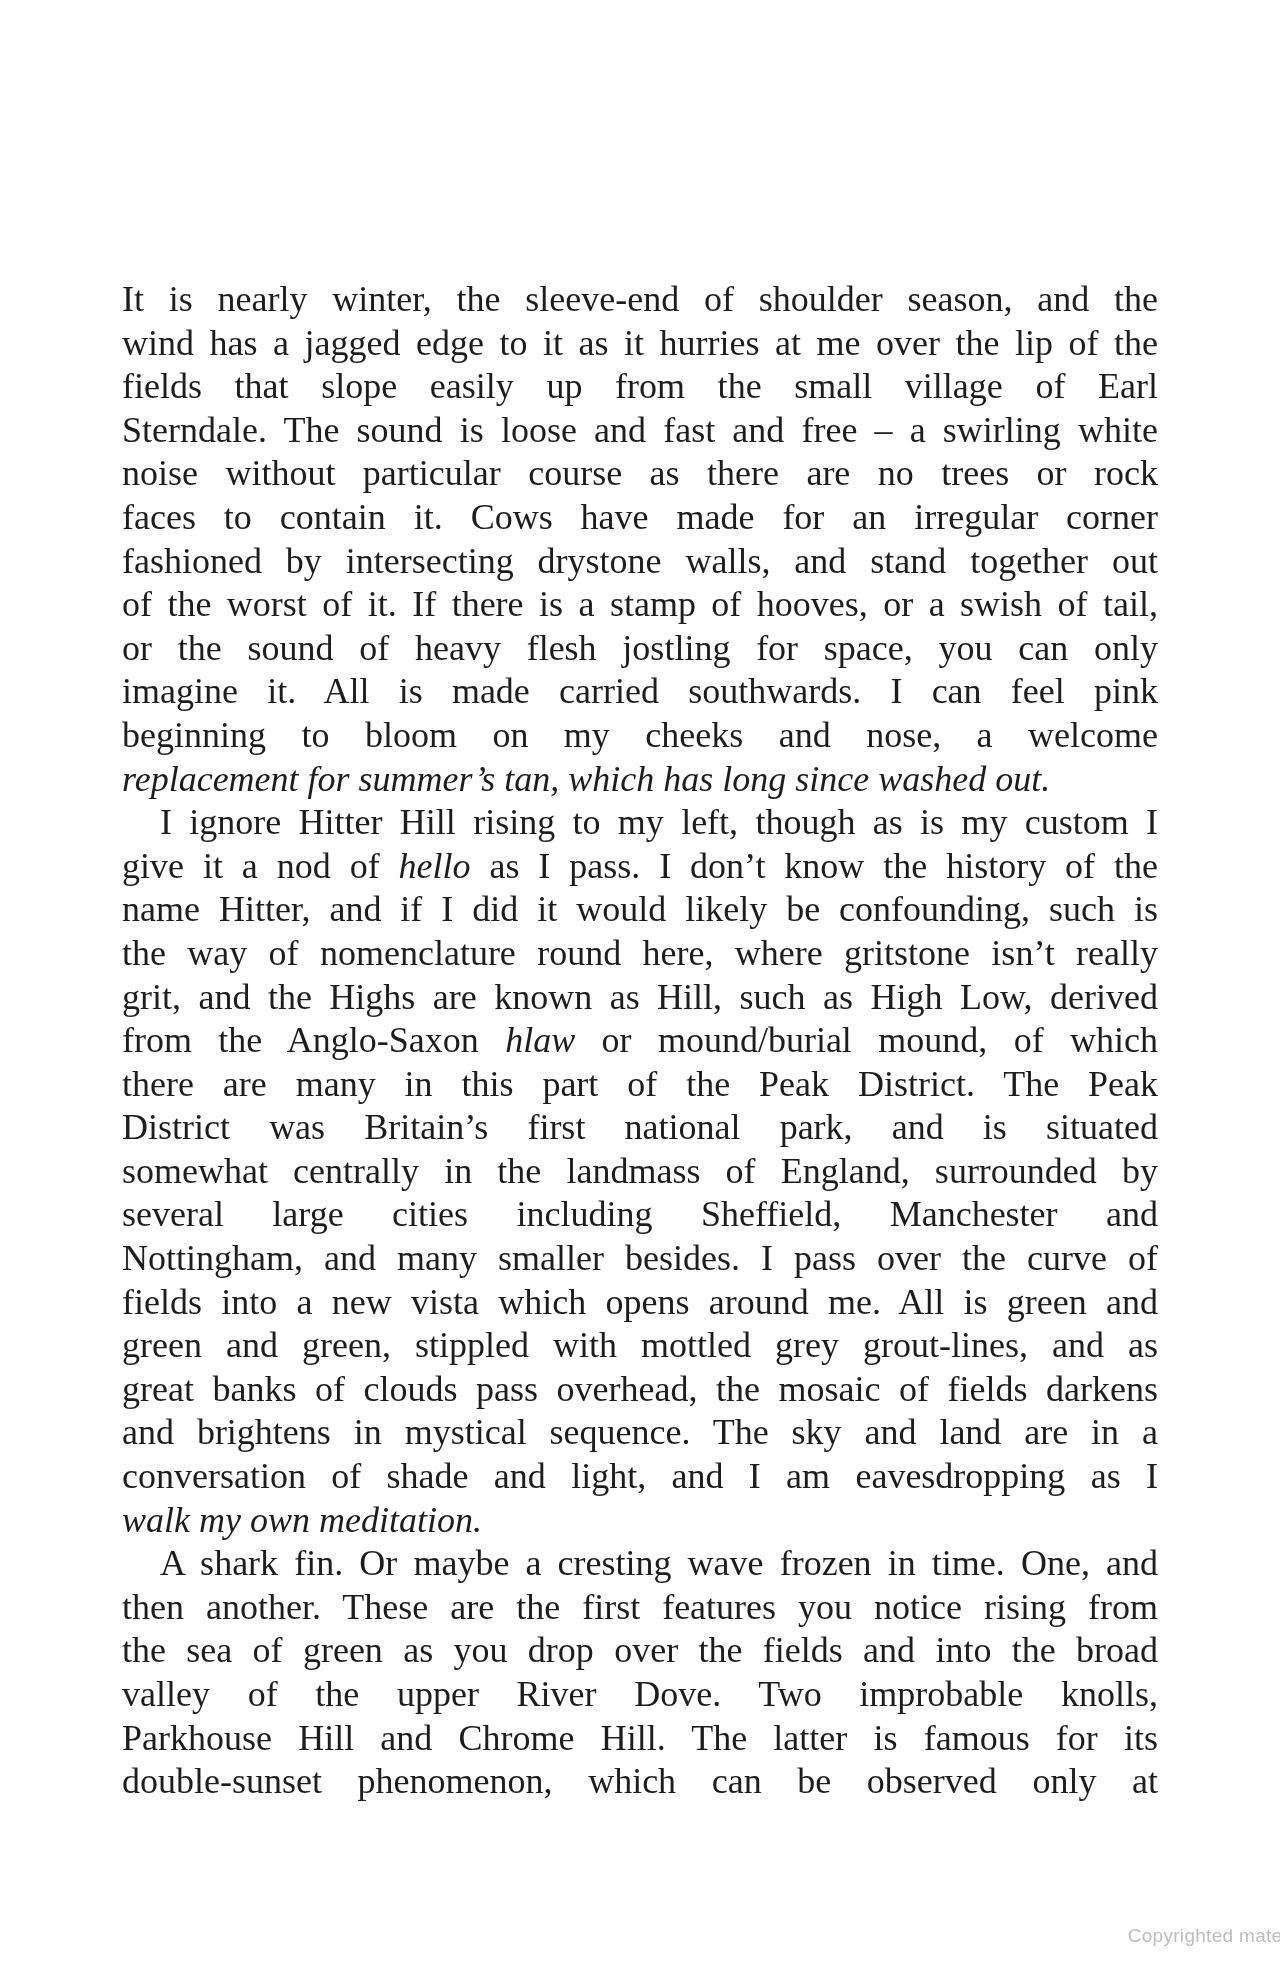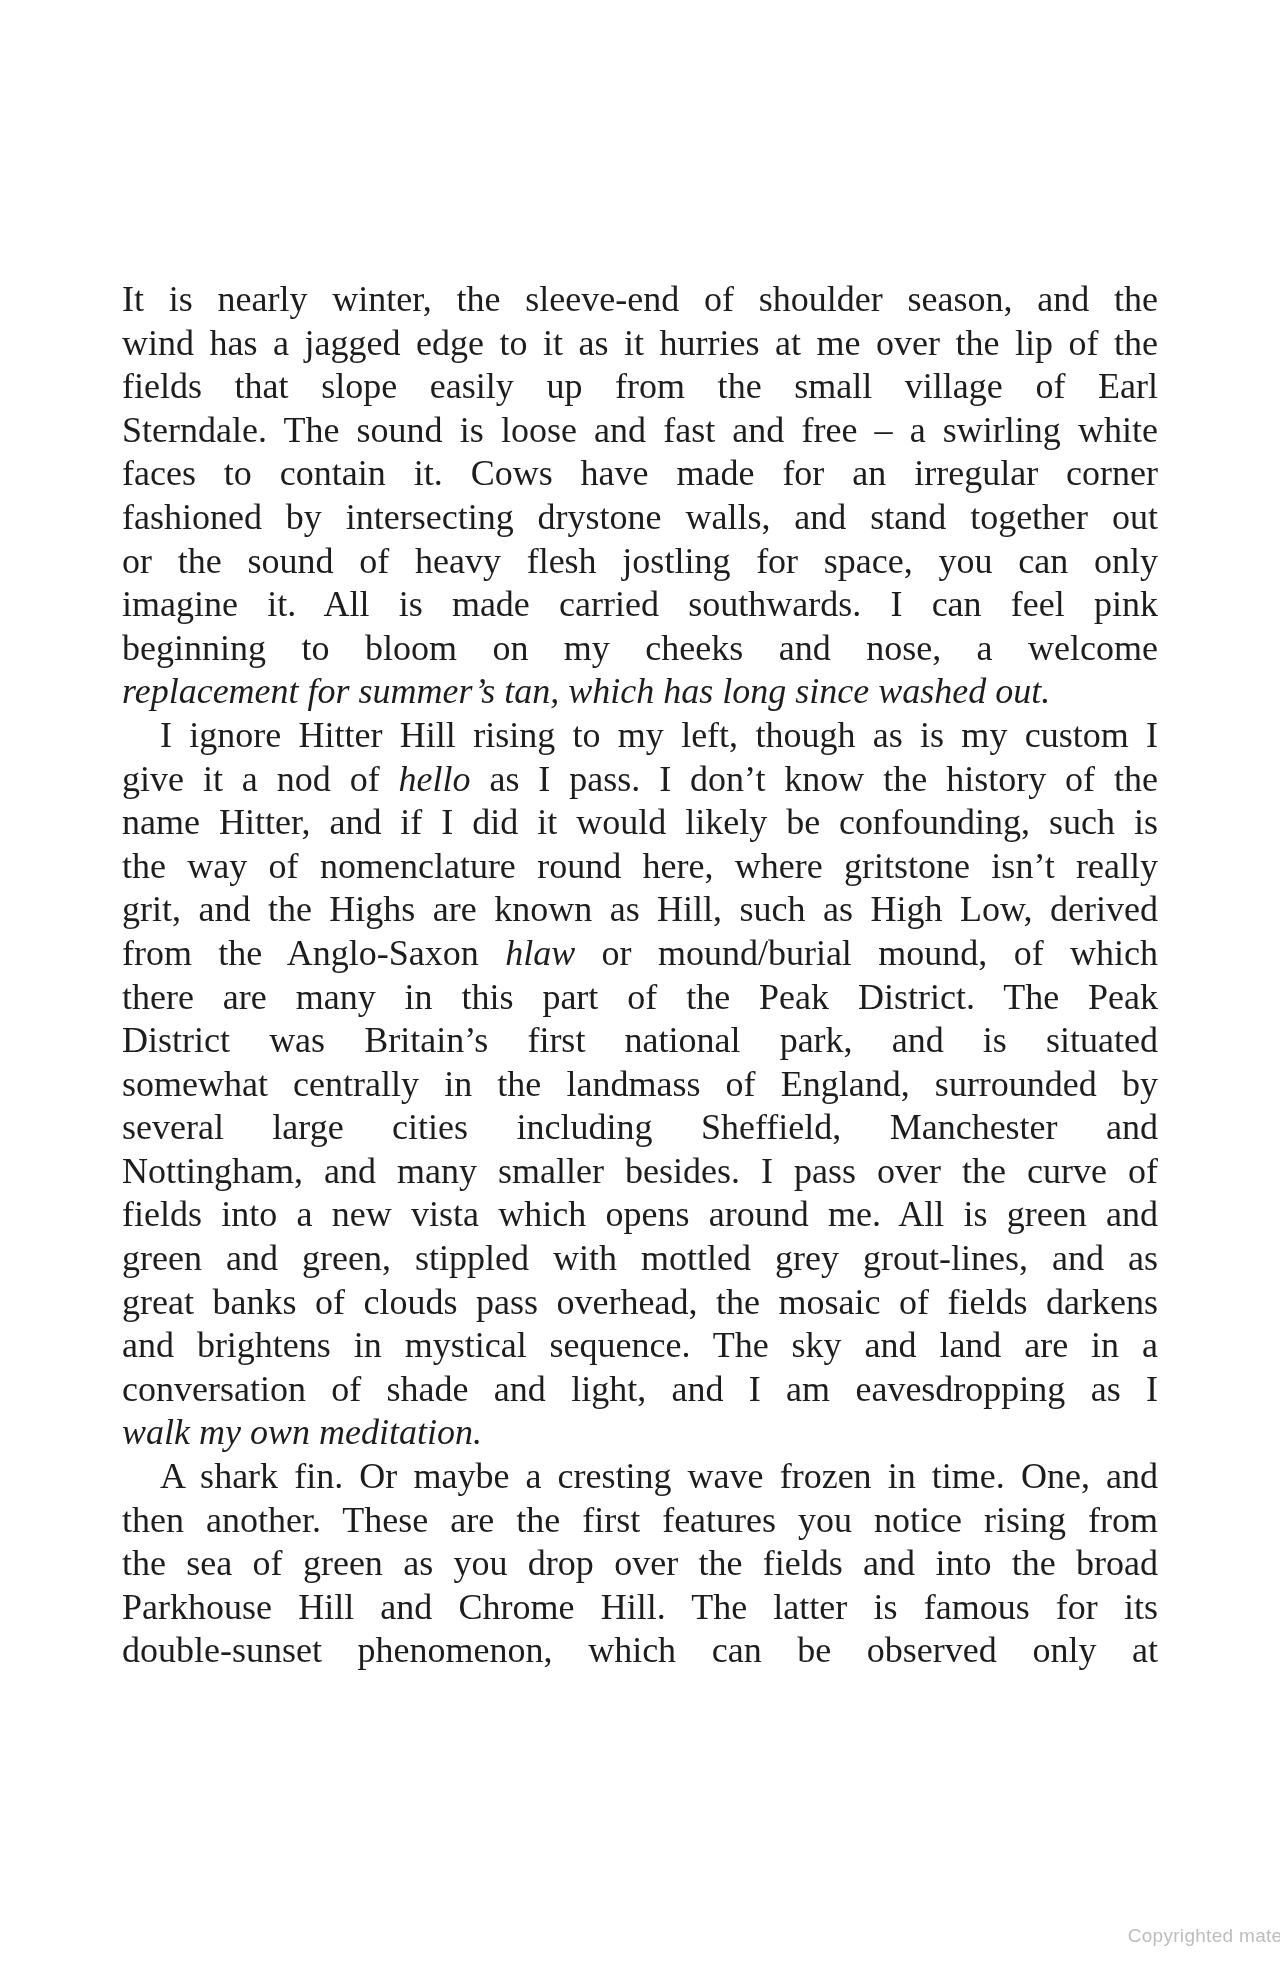--- a/index.html
+++ b/index.html
@@ -44,22 +44,24 @@
 </head>
 <body>
 
 <div class="page">
   <div class="text-block">
       <div class="paragraph">
         <div class="line">It is nearly winter, the sleeve-end of shoulder season, and the</div>
         <div class="line">wind has a jagged edge to it as it hurries at me over the lip of the</div>
         <div class="line">fields that slope easily up from the small village of Earl</div>
         <div class="line">Sterndale. The sound is loose and fast and free – a swirling white</div>
+        <div class="line">noise without particular course as there are no trees or rock</div>
         <div class="line">faces to contain it. Cows have made for an irregular corner</div>
         <div class="line">fashioned by intersecting drystone walls, and stand together out</div>
+        <div class="line">of the worst of it. If there is a stamp of hooves, or a swish of tail,</div>
         <div class="line">or the sound of heavy flesh jostling for space, you can only</div>
         <div class="line">imagine it. All is made carried southwards. I can feel pink</div>
         <div class="line">beginning to bloom on my cheeks and nose, a welcome</div>
         <div class="line natural">replacement for summer’s tan, which has long since washed out.</div>
       </div>
       <div class="paragraph">
         <div class="line indented">I ignore Hitter Hill rising to my left, though as is my custom I</div>
         <div class="line">give it a nod of <i>hello</i> as I pass. I don’t know the history of the</div>
         <div class="line">name Hitter, and if I did it would likely be confounding, such is</div>
         <div class="line">the way of nomenclature round here, where gritstone isn’t really</div>
@@ -74,18 +76,19 @@
         <div class="line">green and green, stippled with mottled grey grout-lines, and as</div>
         <div class="line">great banks of clouds pass overhead, the mosaic of fields darkens</div>
         <div class="line">and brightens in mystical sequence. The sky and land are in a</div>
         <div class="line">conversation of shade and light, and I am eavesdropping as I</div>
         <div class="line natural">walk my own meditation.</div>
       </div>
       <div class="paragraph">
         <div class="line indented">A shark fin. Or maybe a cresting wave frozen in time. One, and</div>
         <div class="line">then another. These are the first features you notice rising from</div>
         <div class="line">the sea of green as you drop over the fields and into the broad</div>
+        <div class="line">valley of the upper River Dove. Two improbable knolls,</div>
         <div class="line">Parkhouse Hill and Chrome Hill. The latter is famous for its</div>
         <div class="line">double-sunset phenomenon, which can be observed only at</div>
       </div>
     </div>
   <div class="watermark">Copyrighted material</div>
 </div>
 
 </body></html>

